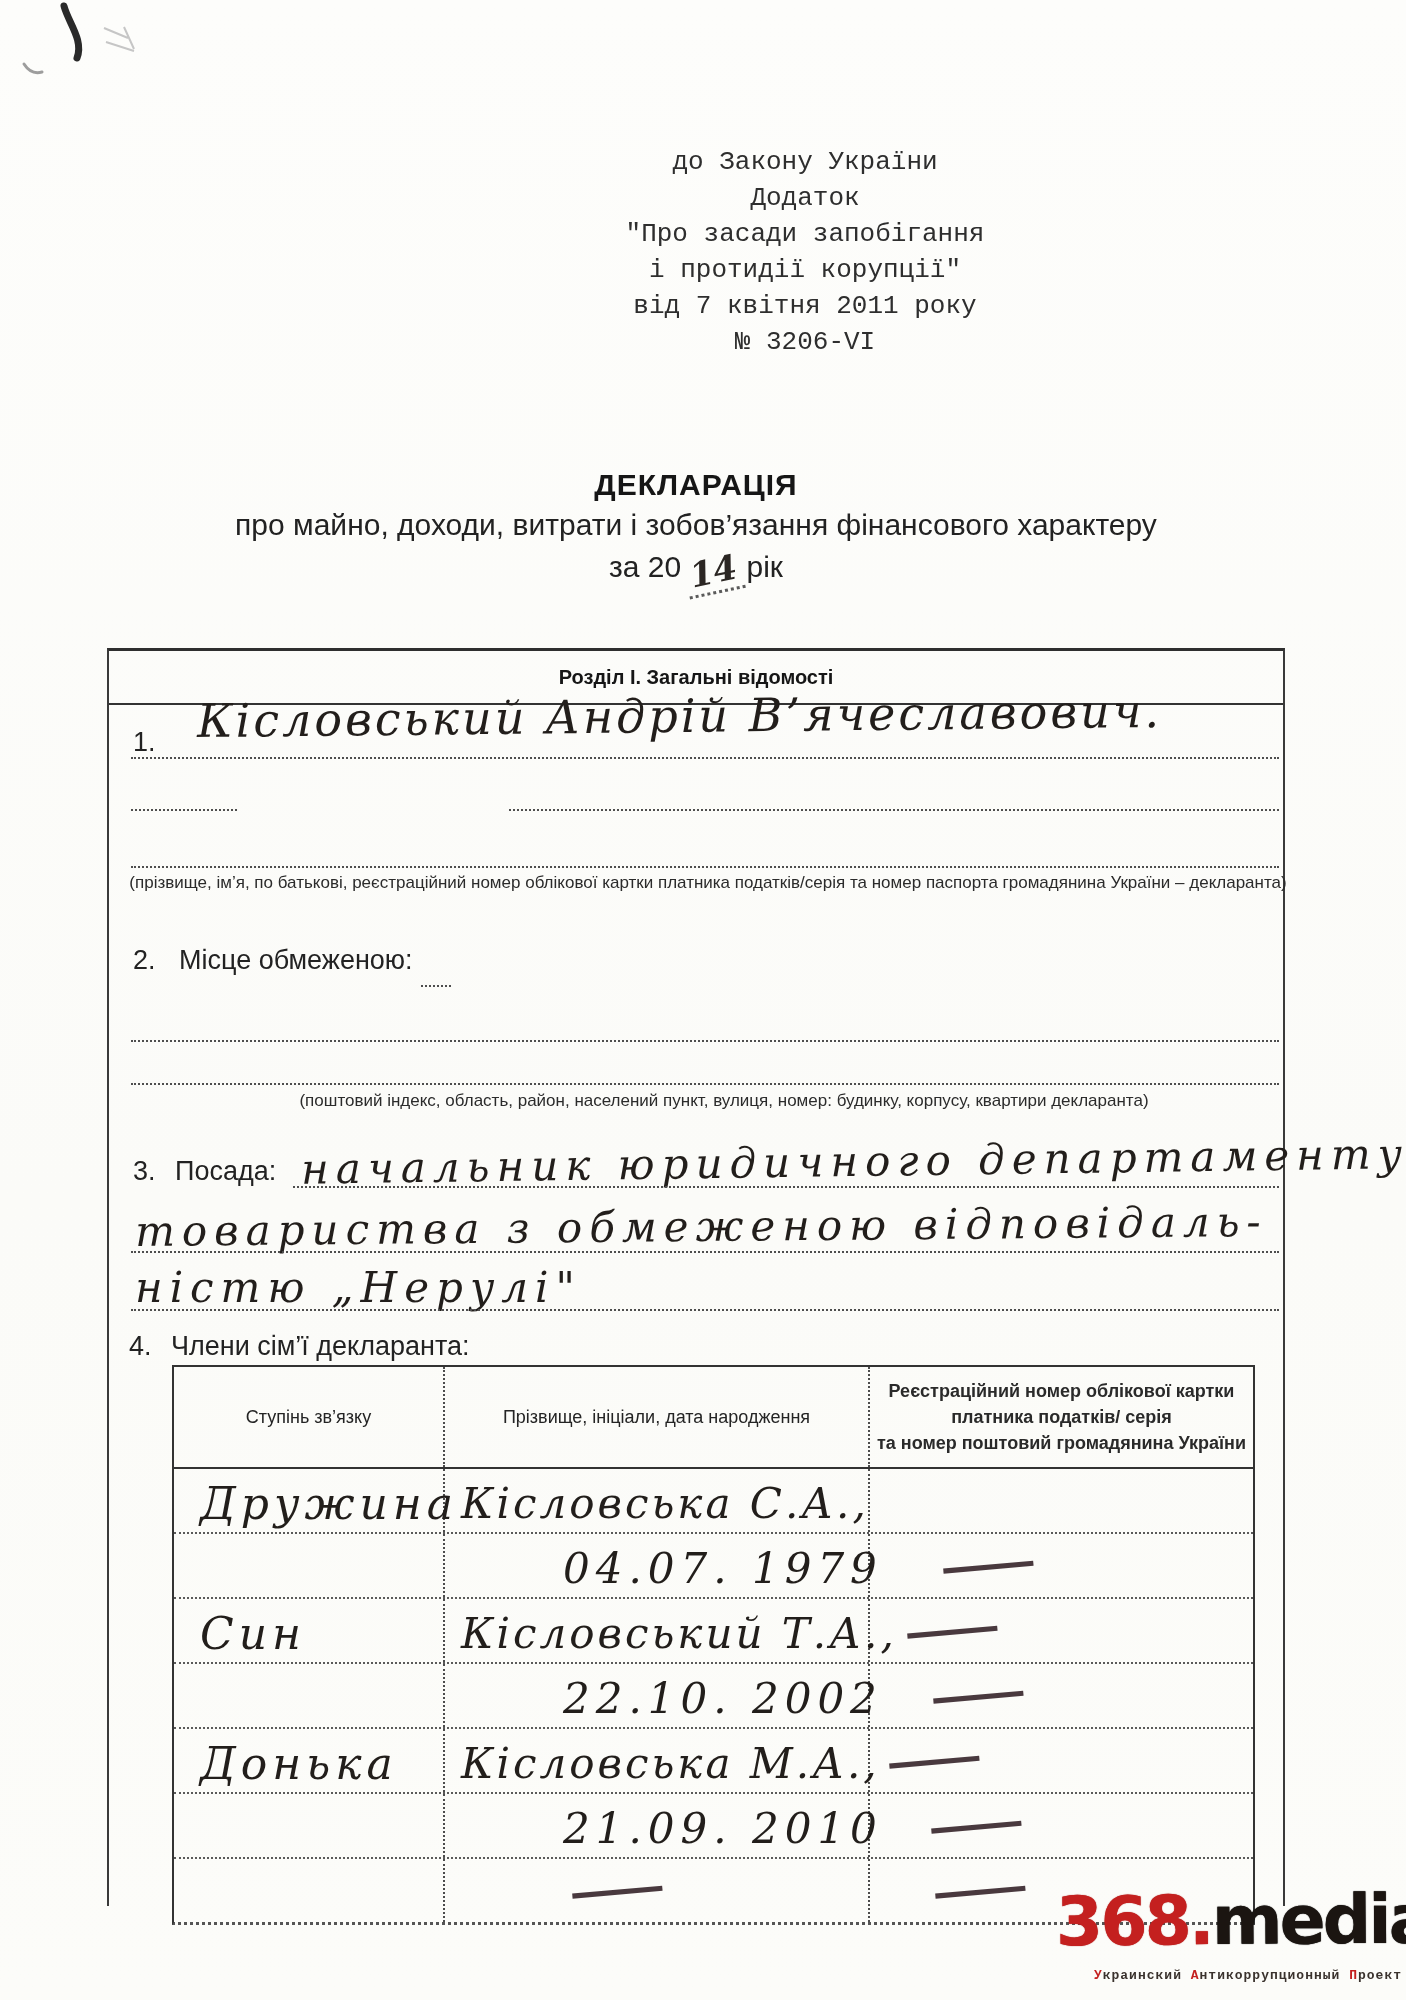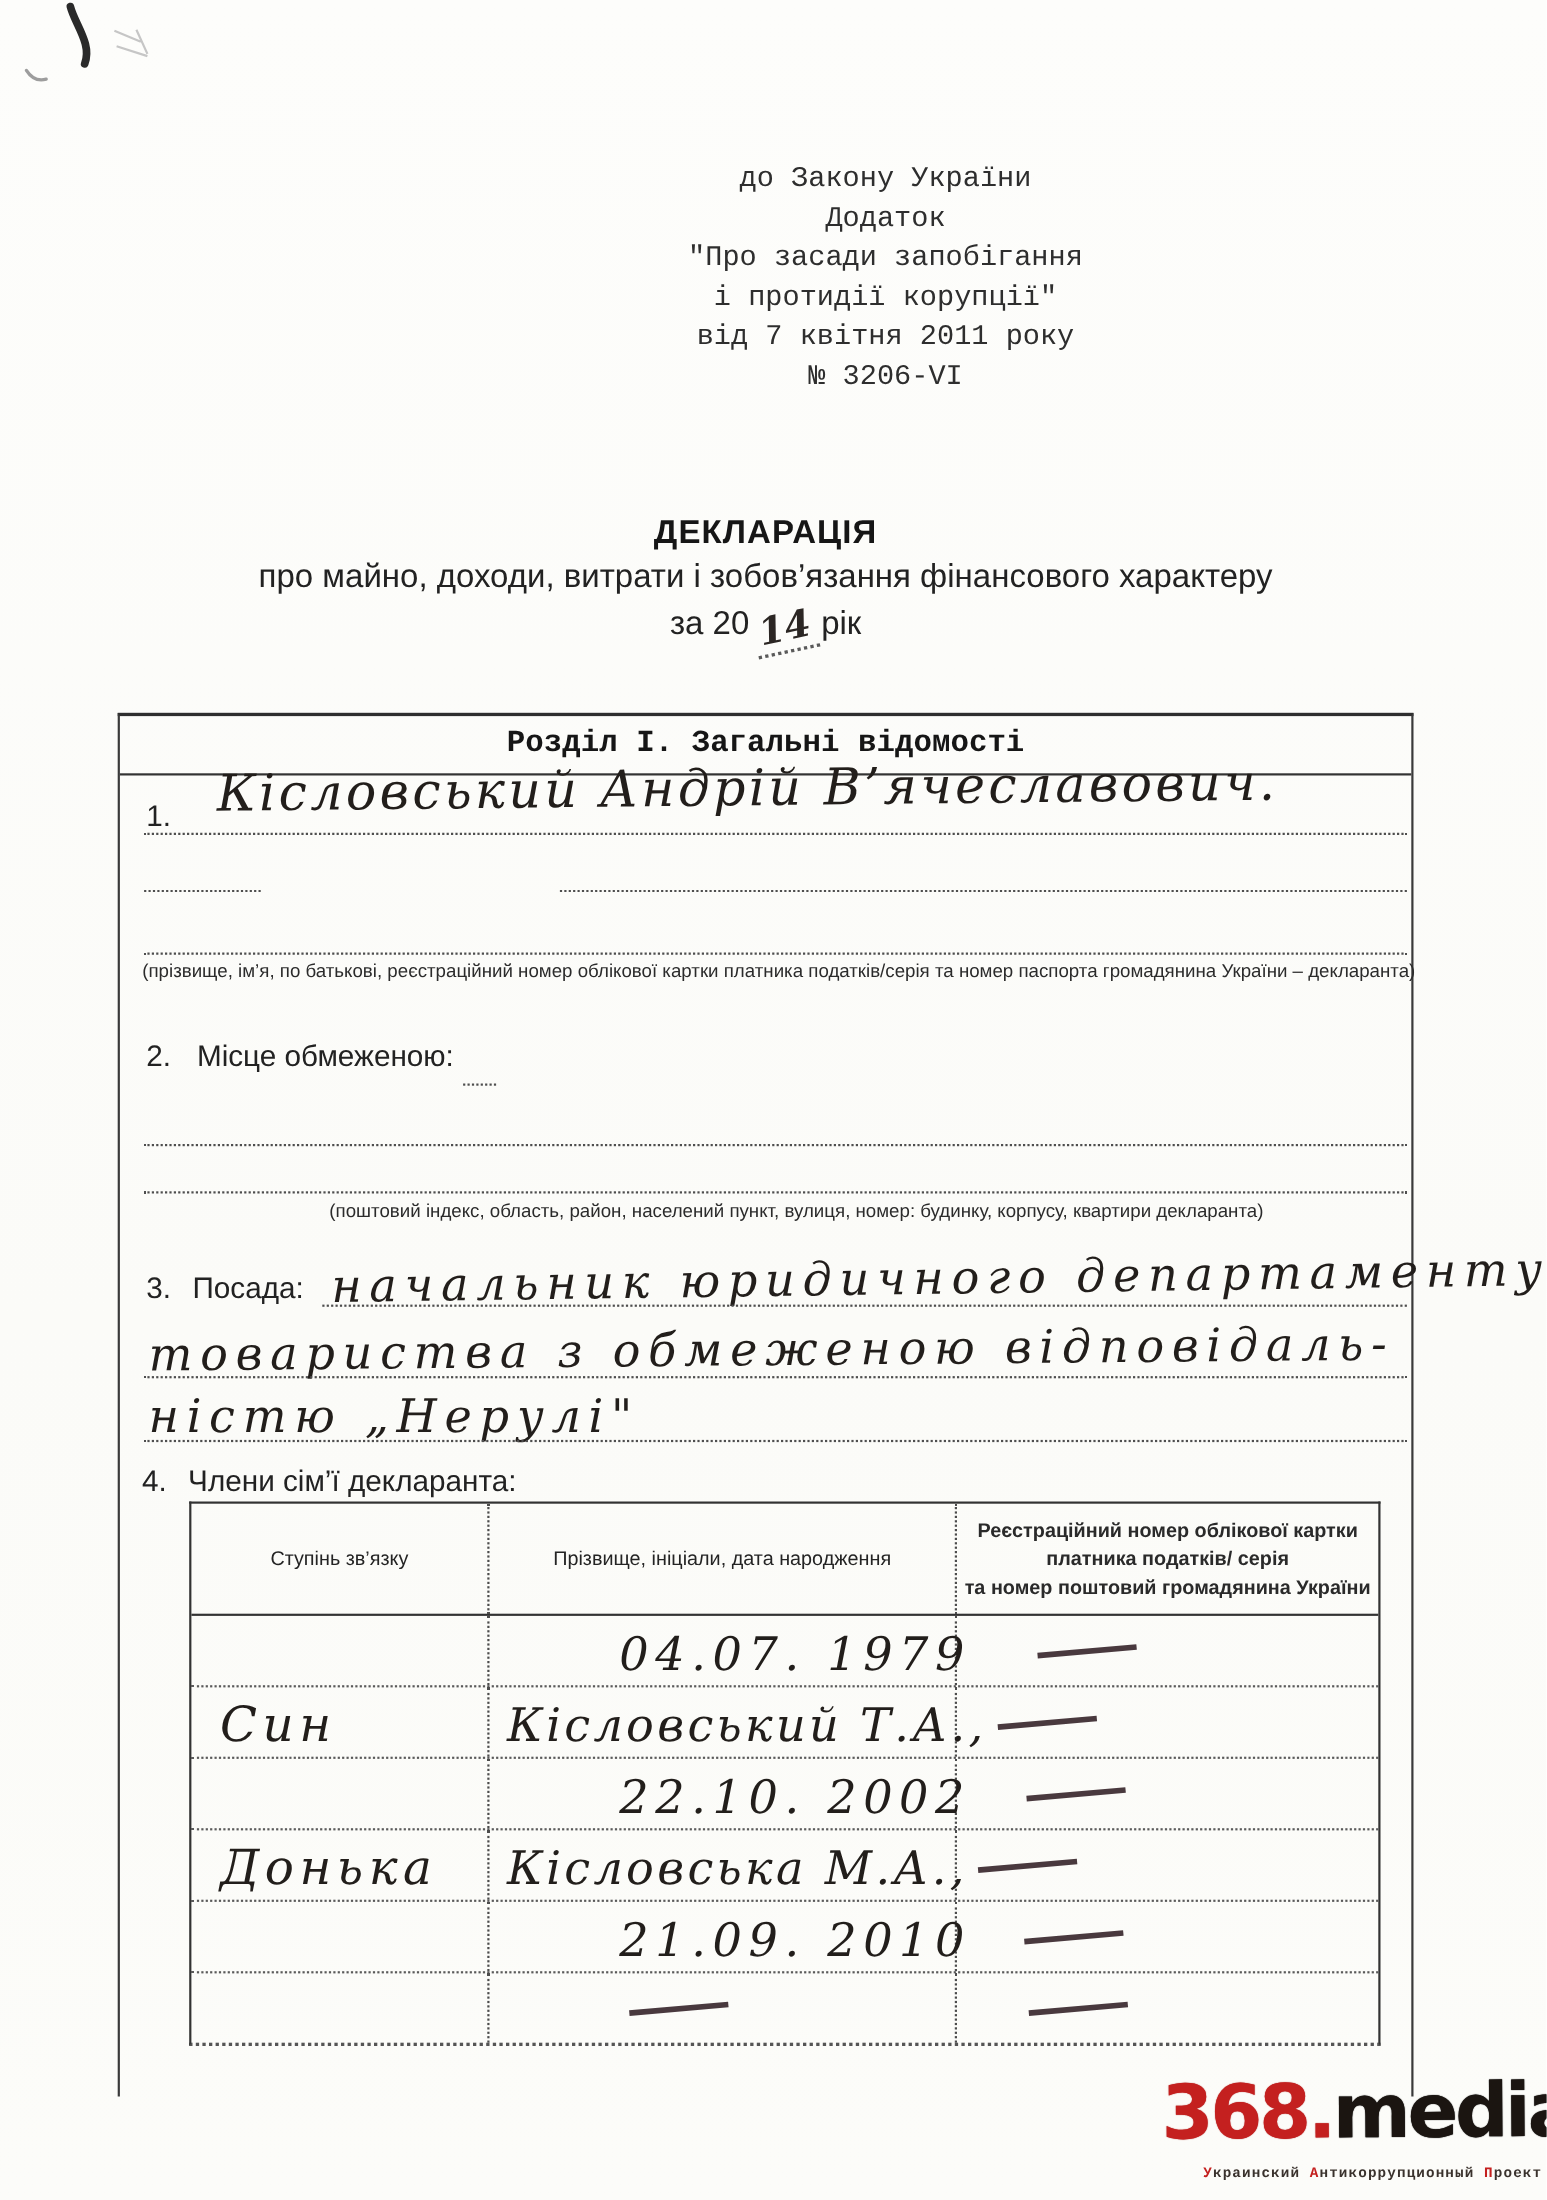--- a/index.html
+++ b/index.html
@@ -30,23 +30,22 @@
   }
 
   
   .form-box{
     left:107px;top:648px;width:1178px;height:1258px;
     border-left:2px solid #3a3a3a;border-top:3px solid #2f2f2f;border-right:2px solid #3a3a3a;
     box-sizing:border-box;
   }
   .section-head{
     position:absolute;left:0;top:0;width:100%;height:52px;line-height:52px;
-    text-align:center;font-size:28px;font-weight:bold;color:#161616;
+    text-align:center;font-size:20px;font-weight:bold;color:#161616;
     border-bottom:2px solid #333;
-    font-family:Liberation Mono, monospace;
   }
   .item-num{font-size:27px;color:#222;}
   .item-label{font-size:27px;color:#222;}
   .dline{border-bottom:2px dotted #4e4e4e;height:0;}
   .fine-print{width:100%;text-align:center;font-size:17px;color:#2b2b2b;white-space:nowrap;margin-left:12px;}
 
   .hw-name{font-size:46px;letter-spacing:3px;white-space:nowrap;transform:rotate(-0.6deg);}
   .hw-line{font-size:42px;letter-spacing:7px;white-space:nowrap;}
 
   
@@ -155,20 +154,25 @@
         <div class="c3 hcell">
           <div class="hc3-lines">
             <div>Реєстраційний номер облікової картки</div>
             <div>платника податків/ серія</div>
             <div>та номер поштовий громадянина України</div>
           </div>
         </div>
       </div>
 
       <div class="frow">
+        <div class="c1 cell-rel"><span class="hw">Дружина</span></div>
+        <div class="c2 cell-name"><span class="hw">Кісловська С.А.,</span></div>
+        <div class="c3 taxid-cell"><span></span></div>
+      </div>
+      <div class="frow">
         <div class="c1 cell-rel"><span class="hw"></span></div>
         <div class="c2 cell-date"><span class="hw">04.07. 1979</span></div>
         <div class="c3 taxid-cell"><span class="pen-dash">—</span></div>
       </div>
       <div class="frow">
         <div class="c1 cell-rel"><span class="hw">Син</span></div>
         <div class="c2 cell-name"><span class="hw">Кісловський Т.А.,</span></div>
         <div class="c3 taxid-cell" style="padding-left:60px"><span class="pen-dash">—</span></div>
       </div>
       <div class="frow">

